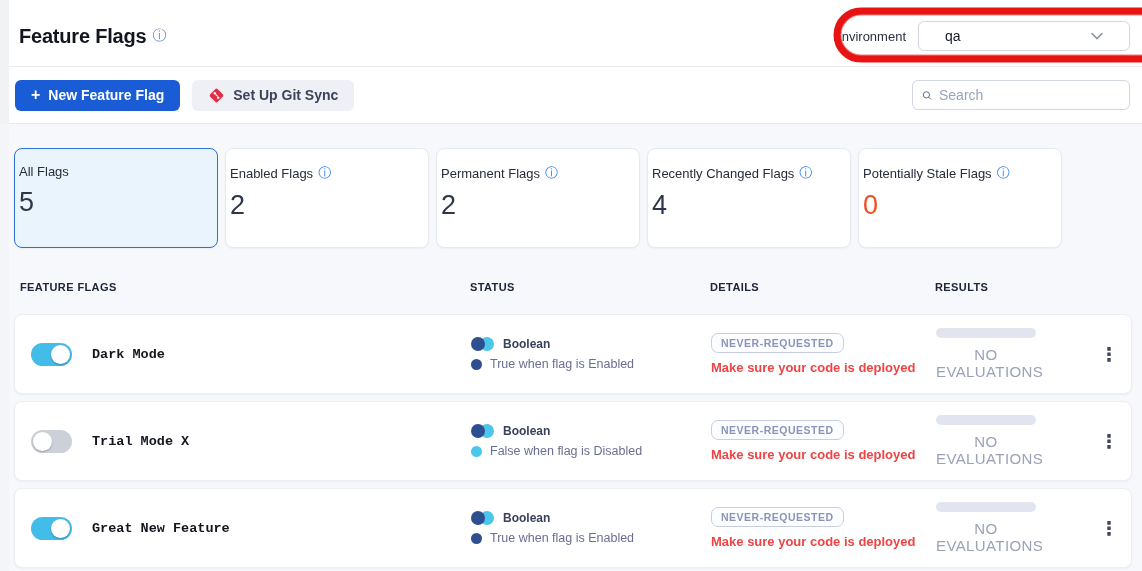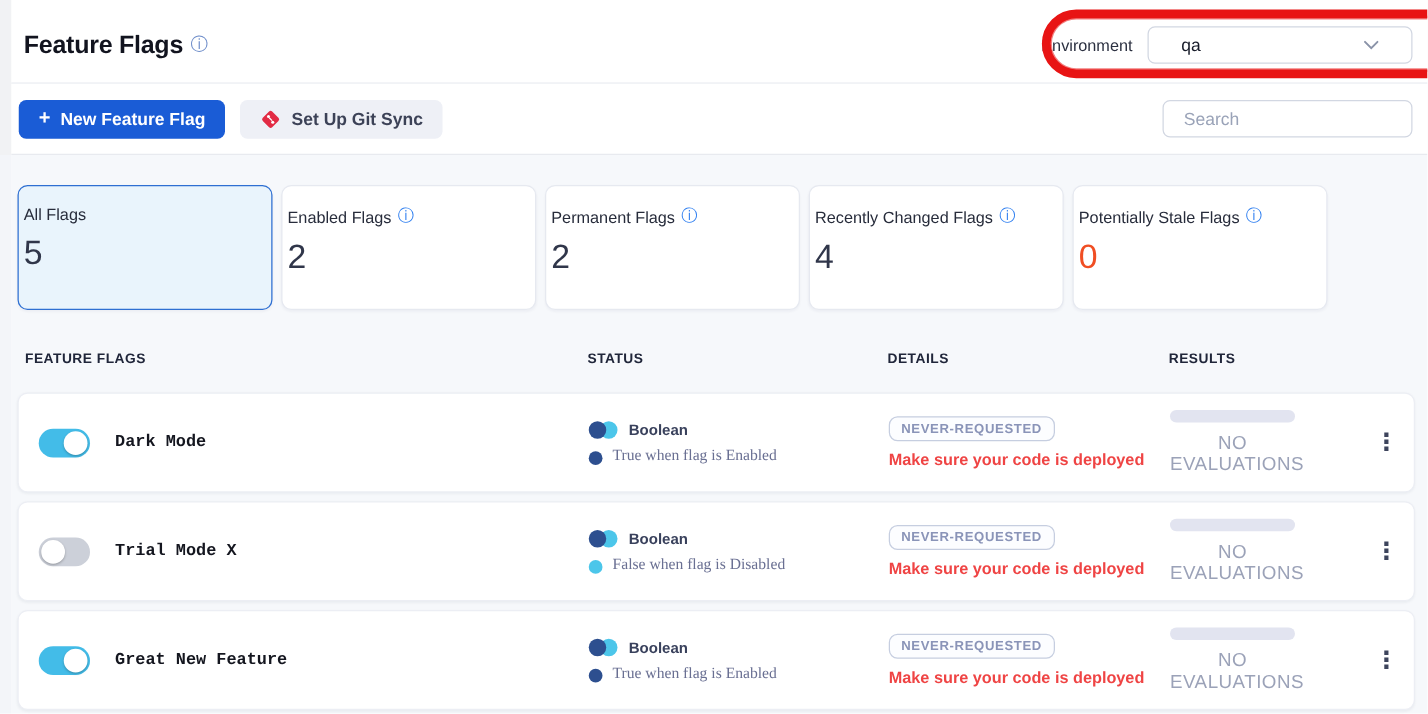--- a/index.html
+++ b/index.html
@@ -28,21 +28,21 @@
   
   .toolbar { height:57px; background:#fff; border-bottom:1px solid #e8eaef;
              display:flex; align-items:center; padding:0 12px 0 6px; }
   .btn { height:31px; border:none; border-radius:6px; font-size:14px; font-weight:700;
          display:inline-flex; align-items:center; gap:8px; padding:0 16px; cursor:pointer;
          font-family:inherit; }
   .btn-primary { background:#1a5cd6; color:#fff; }
   .btn-primary .plus { font-size:16px; font-weight:700; }
   .btn-gray { background:#eef0f6; color:#3c4257; margin-left:12px; }
   .toolbar-spacer { flex:1; }
-  .search-box { width:200px; height:30px; border:1px solid #d2d7e2; border-radius:6px;
+  .search-box { width:218px; height:30px; border:1px solid #d2d7e2; border-radius:6px;
                 background:#fff; display:flex; align-items:center; padding:0 9px; gap:7px; }
   .search-box input { border:none; outline:none; flex:1; font-size:14px; color:#2a2f3e;
                       font-family:inherit; background:transparent; }
   .search-box input::placeholder { color:#9aa3b8; }
 
   
   .content { flex:1; background:#f6f8fb; padding:24px 10px 0 5px; }
 
   .cards { display:flex; gap:7px; }
   .card { width:204px; height:100px; background:#fff; border:1px solid #e6e9f0;
@@ -76,22 +76,22 @@
   .toggle.on .knob { left:auto; right:2px; }
   .flag-name { font-size:13.5px; font-weight:700; color:#14161f; cursor:pointer; }
 
   .detail-type { display:flex; align-items:center; gap:9px; font-size:12px;
                  font-weight:600; color:#39415c; }
   .bool-icon { width:23px; height:14px; position:relative; flex:none; }
   .bool-icon .c1, .bool-icon .c2 { position:absolute; width:14px; height:14px;
                  border-radius:50%; top:0; }
   .bool-icon .c2 { right:0; background:#4cc6ea; }
   .bool-icon .c1 { left:0; background:#2d4f8f; z-index:1; }
-  .detail-variation { display:flex; align-items:flex-end; gap:8px; margin-top:6px;
-                      font-size:12.5px; color:#696f92;font-family:Liberation Serif, serif; }
+  .detail-variation { display:flex; align-items:center; gap:8px; margin-top:6px;
+                      font-size:12.5px; color:#696f92; }
   .var-dot { width:11px; height:11px; border-radius:50%; flex:none; }
 
   .badge { display:inline-block; border:1px solid #c6cee0; border-radius:7px;
            background:#fcfdff; padding:3px 9px; font-size:10.5px; font-weight:700;
            color:#8a94b8; letter-spacing:0.5px; }
   .status-text { margin-top:7px; font-size:13px; color:#ef4444;font-weight:bold; }
 
   .col-results { width:100px; text-align:center; justify-self:start; }
   .result-bar { width:100px; height:10px; border-radius:5px; background:#e2e4f0; }
   .result-text { margin-top:8px; font-size:15px; color:#9ba2b8; letter-spacing:0.4px; }

